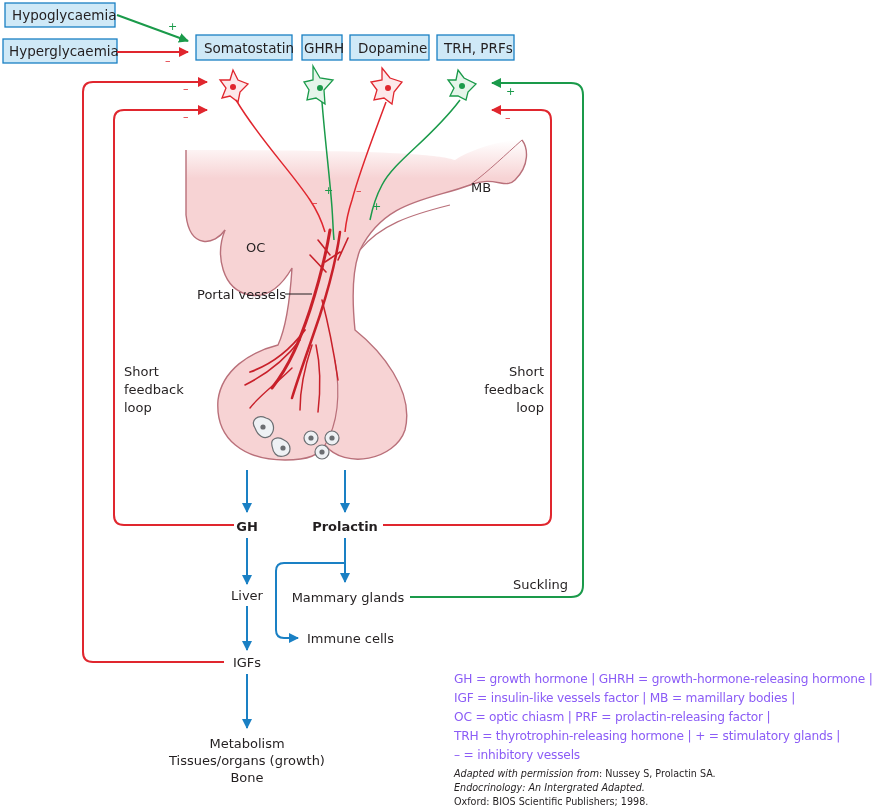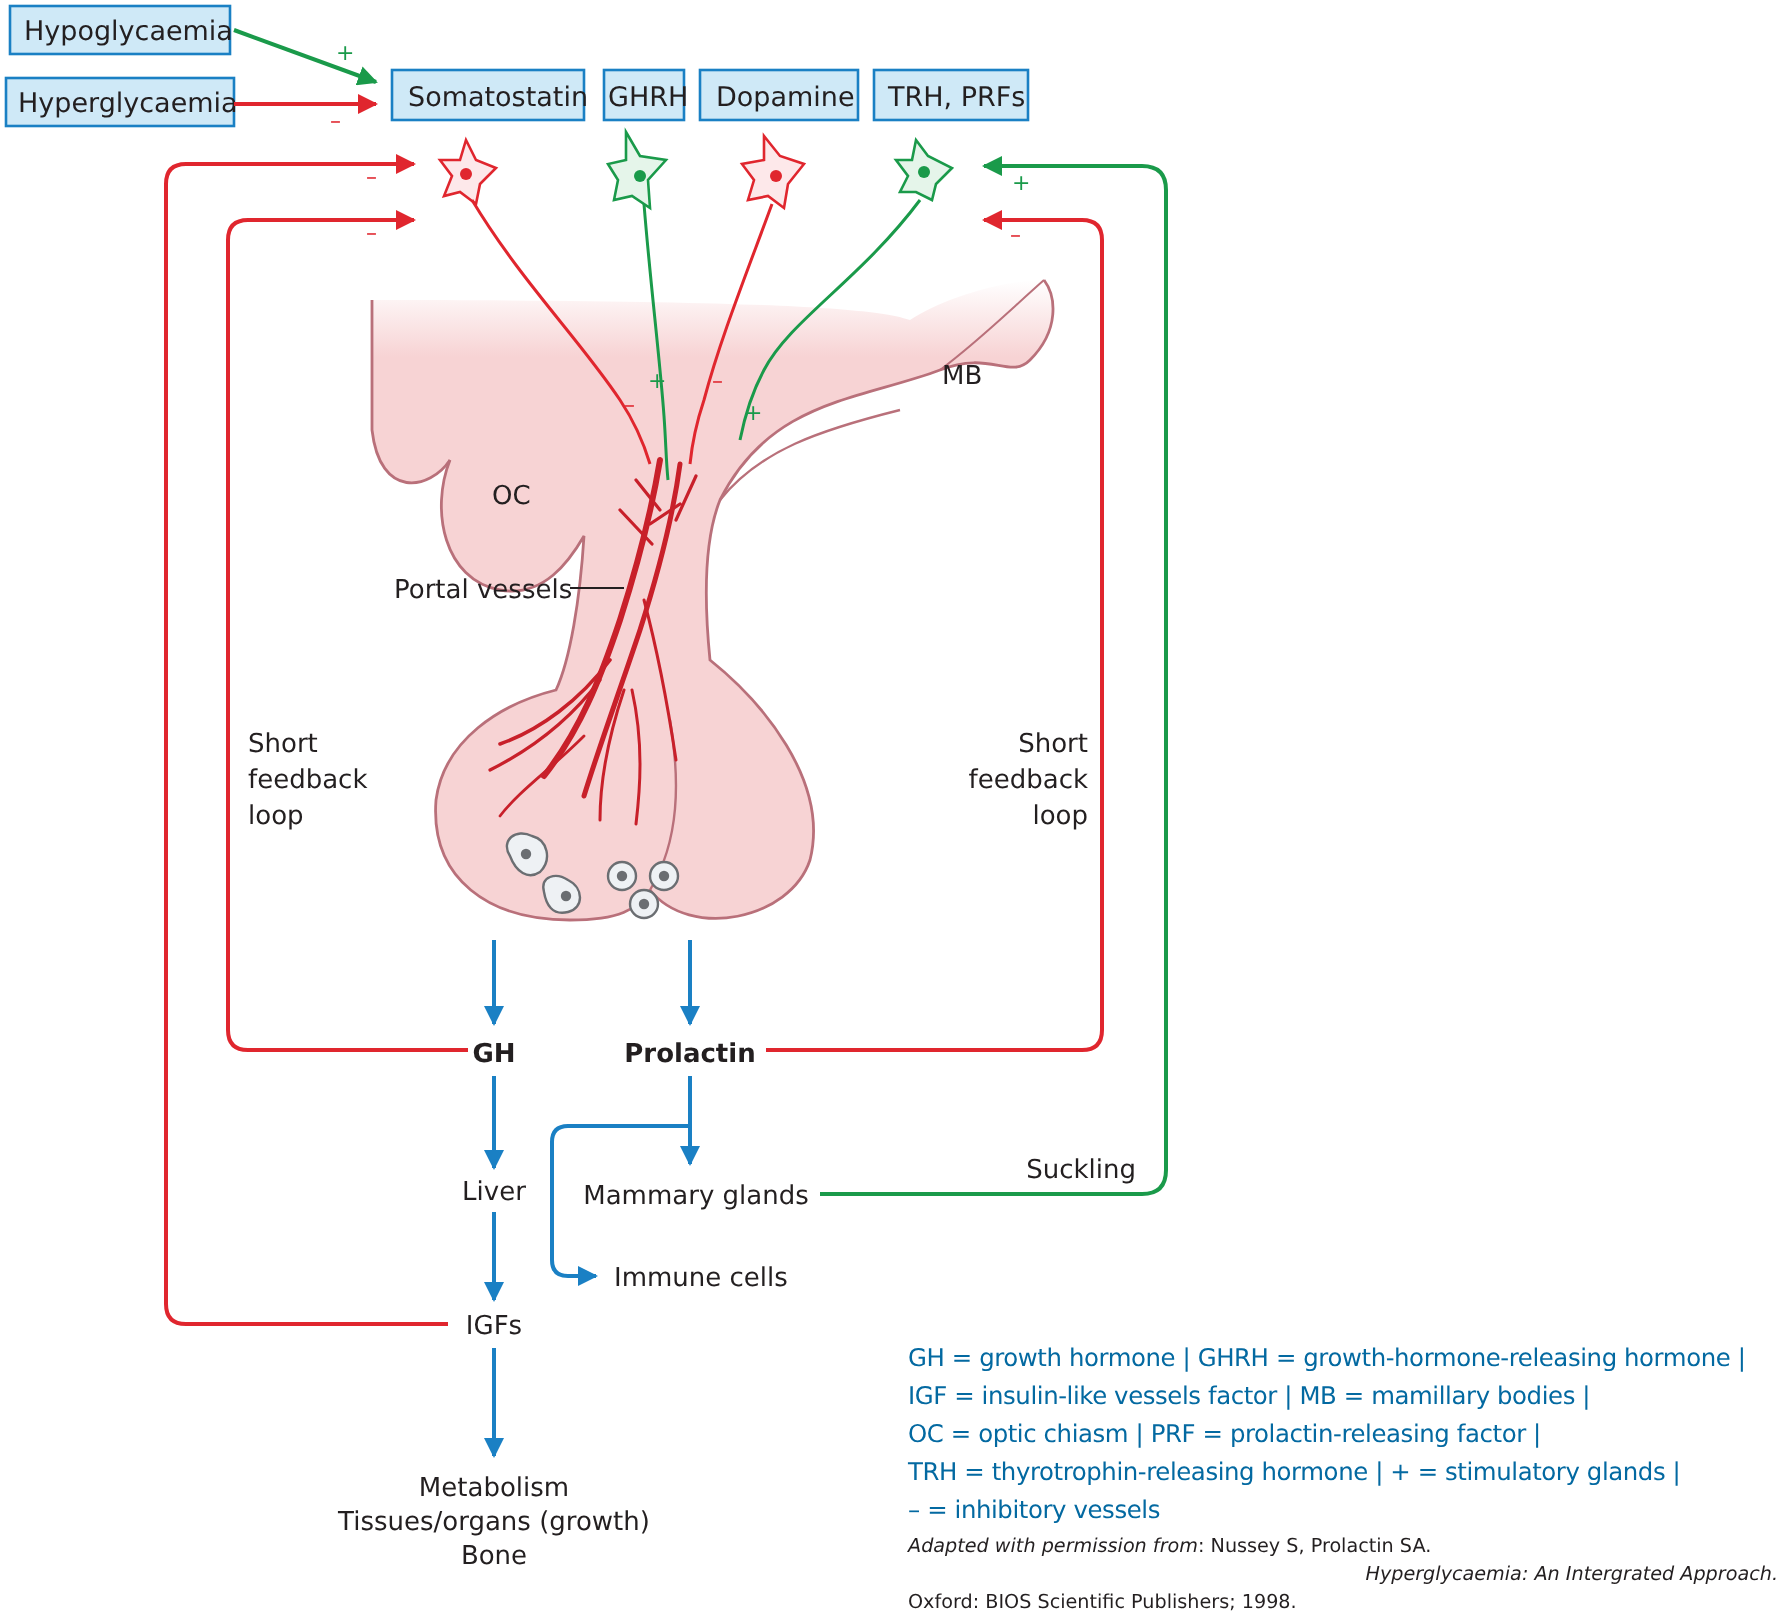--- a/index.html
+++ b/index.html
@@ -4,27 +4,27 @@
   <style>
     html, body { margin: 0; padding: 0; background: #ffffff; }
     body { width: 889px; height: 809px; position: relative; overflow: hidden;
            font-family: "DejaVu Sans", "Liberation Sans", sans-serif; color: #231f20; }
     #diagram { position: absolute; left: 0; top: 0; }
     .lbl { font-family: "DejaVu Sans", "Liberation Sans", sans-serif; font-size: 13px; fill: #231f20; }
     .lbl-bold { font-weight: bold; }
     .box-lbl { font-size: 13.5px; }
     .legend { position: absolute; left: 454px; top: 670px; width: 435px;
               font-family: "DejaVu Sans", "Liberation Sans", sans-serif;
-              font-size: 12.2px; line-height: 19px; color: #0369a1; letter-spacing: -0.2px; }
+              font-size: 12.2px; line-height: 19px; color: #8b5cf6; letter-spacing: -0.2px; }
     .legend .row { white-space: nowrap; }
     .credit { position: absolute; left: 454px; top: 767px; width: 435px;
               font-family: "DejaVu Sans", "Liberation Sans", sans-serif;
               font-size: 9.6px; line-height: 14px; color: #231f20; }
     .credit .row { white-space: nowrap; }
-    .it { font-style: italic; text-align: right; }
+    .it { font-style: italic; }
   </style>
 </head>
 <body>
 
 <svg id="diagram" width="889" height="809" viewBox="0 0 889 809">
   <defs>
     <marker id="arrRed" viewBox="0 0 10 10" refX="9" refY="5" markerWidth="5" markerHeight="5" orient="auto">
       <path d="M0,0 L10,5 L0,10 z" fill="#e0262e"></path>
     </marker>
     <marker id="arrGreen" viewBox="0 0 10 10" refX="9" refY="5" markerWidth="5" markerHeight="5" orient="auto">
@@ -183,15 +183,15 @@
 <div class="legend">
   <div class="row">GH = growth hormone  |  GHRH = growth-hormone-releasing hormone  |</div>
   <div class="row">IGF = insulin-like vessels factor  |  MB = mamillary bodies  |</div>
   <div class="row">OC = optic chiasm  |  PRF = prolactin-releasing factor  |</div>
   <div class="row">TRH = thyrotrophin-releasing hormone  |  + = stimulatory glands  |</div>
   <div class="row">– = inhibitory vessels</div>
 </div>
 
 <div class="credit">
   <div class="row"><span class="it">Adapted with permission from</span><span>: Nussey S, Prolactin SA.</span></div>
-  <div class="row it">Hyperglycaemia: An Intergrated Approach.</div>
+  <div class="row it">Endocrinology: An Intergrated Adapted.</div>
   <div class="row">Oxford: BIOS Scientific Publishers; 1998.</div>
 </div>
 
 </body></html>

